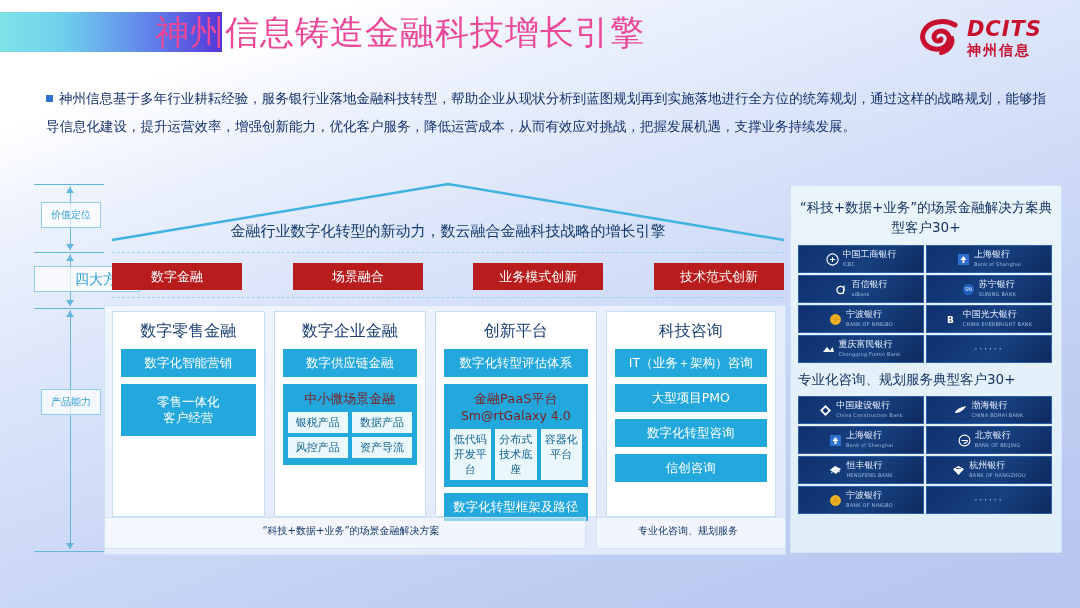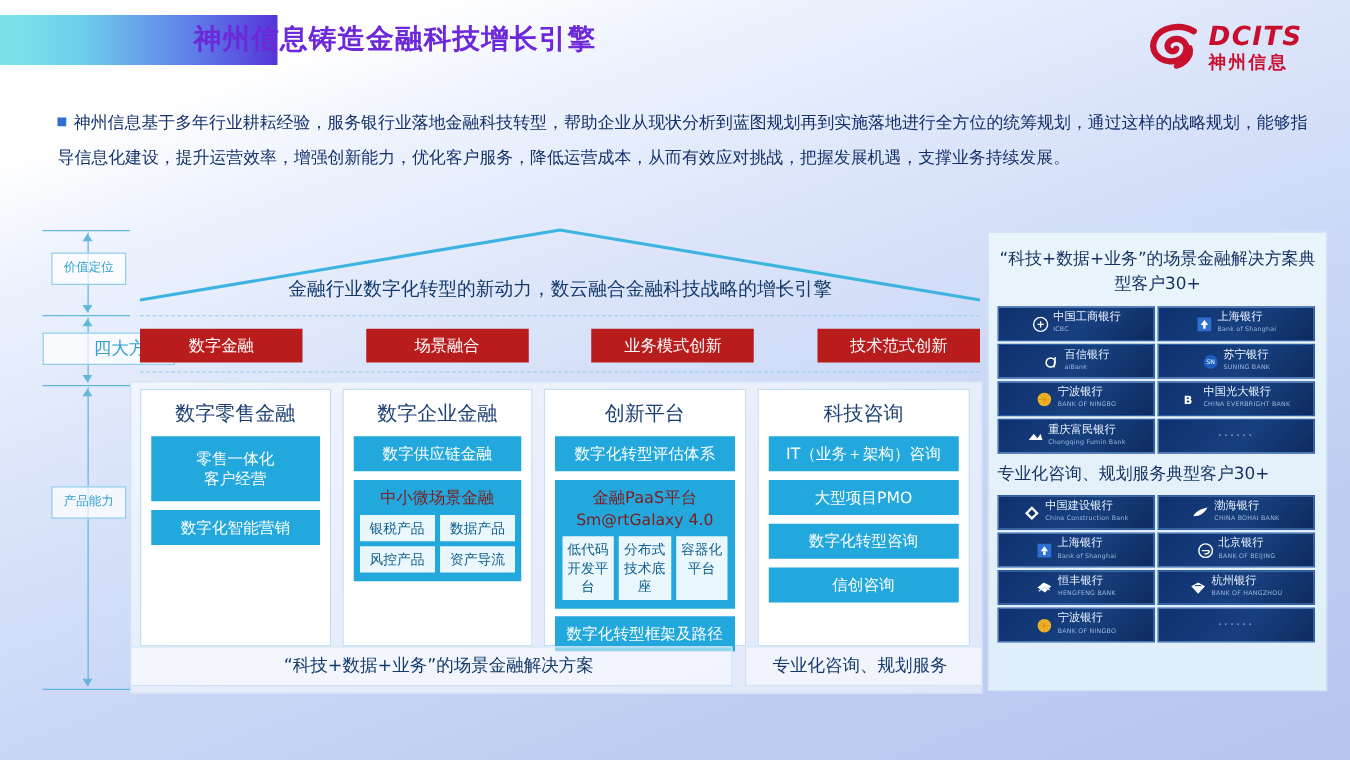--- a/index.html
+++ b/index.html
@@ -8,22 +8,22 @@
     font-family:"DejaVu Sans","Liberation Sans",sans-serif;
     background:linear-gradient(160deg,#ffffff 0%,#ffffff 13%,#eef3fd 22%,#dde6fa 38%,#ccd8f6 58%,#bfcdf2 78%,#b7c5ef 100%);
     position:relative;
   }
   .slide{position:absolute;inset:0;}
 
   
   .header{position:absolute;left:0;top:0;width:1080px;height:74px;}
   .hdr-bar{position:absolute;left:0;top:12px;width:222px;height:40px;
     background:linear-gradient(90deg,#7fe3e8 0%,#6fd0ec 28%,#5f7de8 70%,#5436d8 100%);}
-  .hdr-title{position:absolute;left:155px;top:9px;font-size:22px;font-weight:bold;
-    color:#6d28d9;letter-spacing:1px;line-height:46px;white-space:nowrap;}
+  .hdr-title{position:absolute;left:155px;top:9px;font-size:34px;font-weight:normal;
+    color:#ec4899;letter-spacing:1px;line-height:46px;white-space:nowrap;}
   .logo{position:absolute;right:38px;top:16px;height:44px;display:flex;align-items:center;gap:6px;}
   .logo-mark{width:42px;height:40px;position:relative;flex:0 0 auto;}
   .logo-txt{display:flex;flex-direction:column;line-height:1;}
   .logo-en{color:#c8102e;font-size:21px;font-weight:bold;font-style:italic;letter-spacing:1px;}
   .logo-cn{color:#c8102e;font-size:14px;font-weight:bold;letter-spacing:2px;margin-top:3px;}
 
   
   .intro{position:absolute;left:46px;top:84px;width:1000px;font-size:13.5px;color:#15316b;
     line-height:28px;text-align:justify;}
   .intro .bullet{display:inline-block;width:7px;height:7px;background:#2f6fd0;margin-right:6px;
@@ -65,21 +65,21 @@
     padding:6px 2px;margin-bottom:7px;line-height:16px;}
   .bx.tall{padding:10px 2px;}
   .grp{background:#23a8dd;padding:6px 5px 7px;margin-bottom:6px;}
   .grp-t{color:#7f1d1d;font-size:13px;text-align:center;line-height:17px;margin-bottom:5px;}
   .grp-t small{display:block;font-size:12.5px;}
   .subgrid{display:flex;flex-wrap:wrap;gap:4px;justify-content:center;}
   .sub{background:#eaf7fd;color:#0f5f8c;font-size:11px;padding:3px 4px;text-align:center;
     line-height:15px;}
   .sub.w2{width:calc(50% - 2px);box-sizing:border-box;}
   .sub.w3{width:calc(33.3% - 3px);box-sizing:border-box;}
-  .cap{position:absolute;font-size:14px;color:#143a6b;}
+  .cap{position:absolute;font-size:10px;color:#143a6b;}
   .cap1{left:112px;top:524px;width:478px;text-align:center;}
   .cap2{left:600px;top:524px;width:176px;text-align:center;}
   .capbox{position:absolute;background:rgba(255,255,255,.5);border:1px solid #cfe3f6;}
 
   
   .clients{position:absolute;left:790px;top:185px;width:272px;height:368px;
     background:linear-gradient(180deg,#eaf4fb 0%,#dfeef9 100%);
     border:1px solid #cfe3f6;padding:7px;box-sizing:border-box;}
   .cl-h{font-size:13.5px;color:#12305f;text-align:center;line-height:20px;margin:4px 0 8px;}
   .grid{display:flex;flex-wrap:wrap;gap:2px;}
@@ -161,22 +161,22 @@
     <div class="dirpill">技术范式创新</div>
   </div>
   <div class="dirs-line"></div>
 
   <div class="panel"></div>
 
   <div class="cols">
 
     <div class="col c1">
       <div class="col-h">数字零售金融</div>
+      <div class="bx">数字化智能营销</div>
       <div class="bx tall">零售一体化<br>客户经营</div>
-      <div class="bx">数字化智能营销</div>
     </div>
 
     <div class="col c2">
       <div class="col-h">数字企业金融</div>
       <div class="bx">数字供应链金融</div>
       <div class="grp">
         <div class="grp-t">中小微场景金融</div>
         <div class="subgrid">
           <div class="sub w2">银税产品</div>
           <div class="sub w2">数据产品</div>

